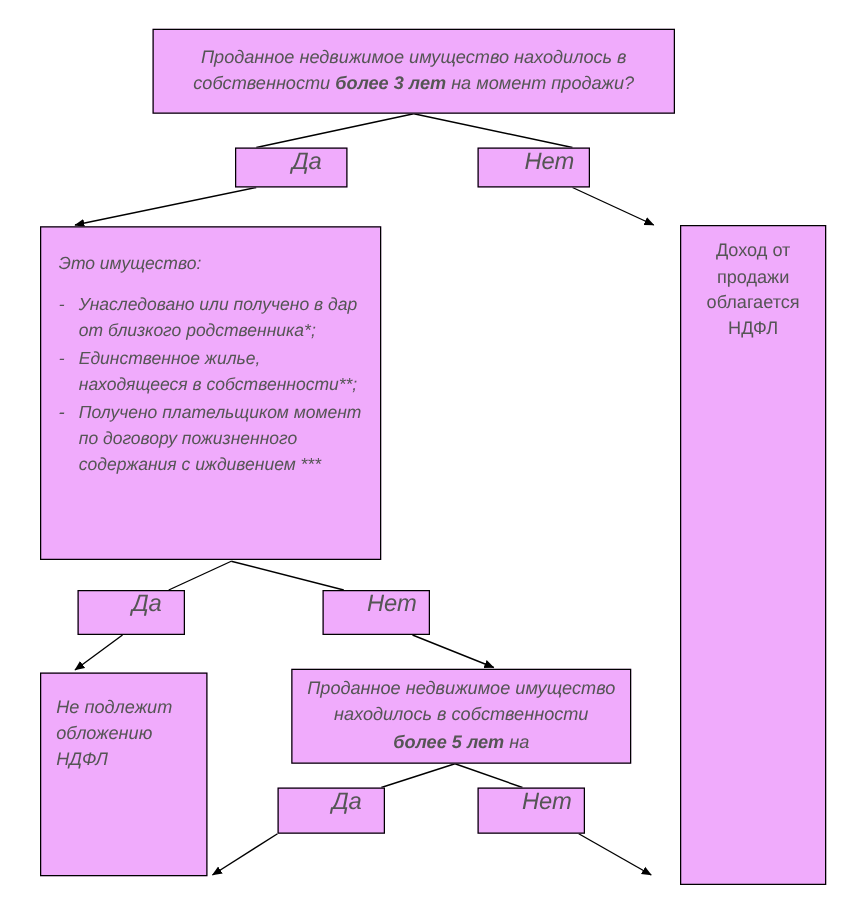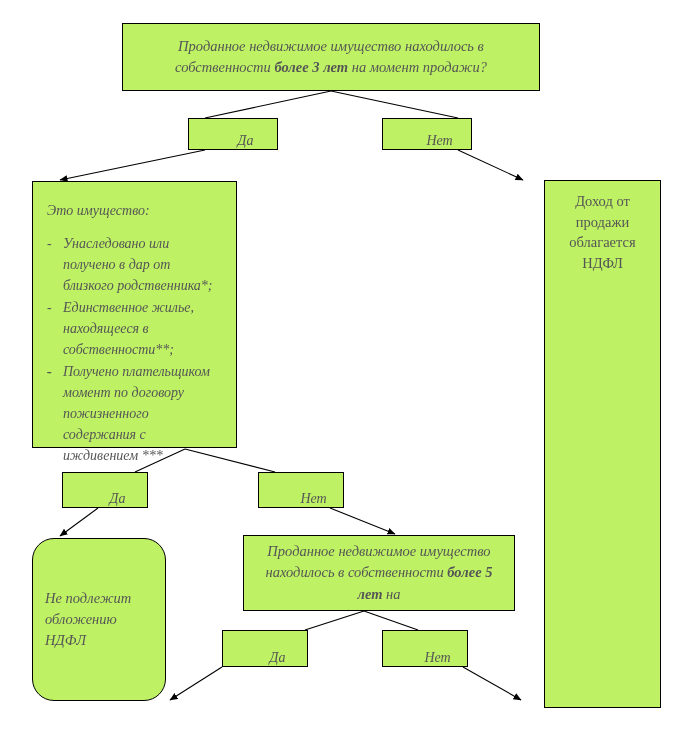--- a/index.html
+++ b/index.html
@@ -22,23 +22,22 @@
     left: 0;
     top: 0;
     width: 679px;
     height: 736px;
     pointer-events: none;
   }
   .node {
     position: absolute;
     box-sizing: border-box;
     border: 1px solid #000000;
-    background: #bef264;
+    background: #f0abfc;
     color: #555555;
-    font-family: Liberation Serif, serif;
   }
   .node .txt {
     display: block;
     color: #555555;
   }
   .q-box {
     font-style: italic;
     text-align: center;
     font-size: 14.5px;
     line-height: 1.45;
@@ -46,24 +45,24 @@
     display: flex;
     align-items: center;
     justify-content: center;
   }
   .q-box b {
     font-weight: bold;
     font-style: italic;
   }
   .label-box {
     font-style: italic;
-    font-size: 14px;
+    font-size: 19px;
     text-align: center;
     display: flex;
-    align-items: flex-end;
+    align-items: flex-start;
     justify-content: center;
     padding-left: 25px;
   }
   .list-box {
     font-style: italic;
     font-size: 14px;
     line-height: 1.5;
     padding: 18px 14px 10px 14px;
   }
   .list-box .head {
@@ -87,25 +86,23 @@
   .plain-box {
     font-size: 14.5px;
     line-height: 1.42;
     text-align: center;
     padding: 10px 6px 0 6px;
   }
   .left-text-box {
     font-style: italic;
     font-size: 14.5px;
     line-height: 1.45;
-    padding: 0 12px;
+    padding: 17px 12px;
     display: flex;
-    align-items: center;
     justify-content: flex-start;
-    border-radius: 22px;
   }
   .left-text-box .inner {
     width: 100%;
     text-align: left;
   }
 </style>
 </head>
 <body>
 
 <div id="canvas">
@@ -145,21 +142,21 @@
     </div>
   </div>
 
   <div class="node label-box" style="left:188px; top:118px; width:90px; height:32px;">
     <span>Да</span>
   </div>
   <div class="node label-box" style="left:382px; top:118px; width:90px; height:32px;">
     <span>Нет</span>
   </div>
 
-  <div class="node list-box" style="left:32px; top:181px; width:205px; height:267px;">
+  <div class="node list-box" style="left:32px; top:181px; width:273px; height:267px;">
     <div class="head">Это имущество:</div>
     <ul>
       <li>
         <span class="dash">-</span>
         <span>Унаследовано или получено в дар от близкого родственника*;</span>
       </li>
       <li>
         <span class="dash">-</span>
         <span>Единственное жилье, находящееся в собственности**;</span>
       </li>
@@ -181,21 +178,21 @@
     <span>Да</span>
   </div>
   <div class="node label-box" style="left:258px; top:472px; width:86px; height:36px;">
     <span>Нет</span>
   </div>
 
   <div class="node left-text-box" style="left:32px; top:538px; width:134px; height:163px;">
     <div class="inner">Не подлежит обложению НДФЛ</div>
   </div>
 
-  <div class="node q-box" style="left:243px; top:535px; width:272px; height:76px;">
+  <div class="node q-box" style="left:233px; top:535px; width:272px; height:76px;">
     <div>
       <span>Проданное недвижимое имущество находилось в собственности </span><b>более 5 лет</b><span> на</span>
     </div>
   </div>
 
   <div class="node label-box" style="left:222px; top:630px; width:86px; height:37px;">
     <span>Да</span>
   </div>
   <div class="node label-box" style="left:382px; top:630px; width:86px; height:37px;">
     <span>Нет</span>

